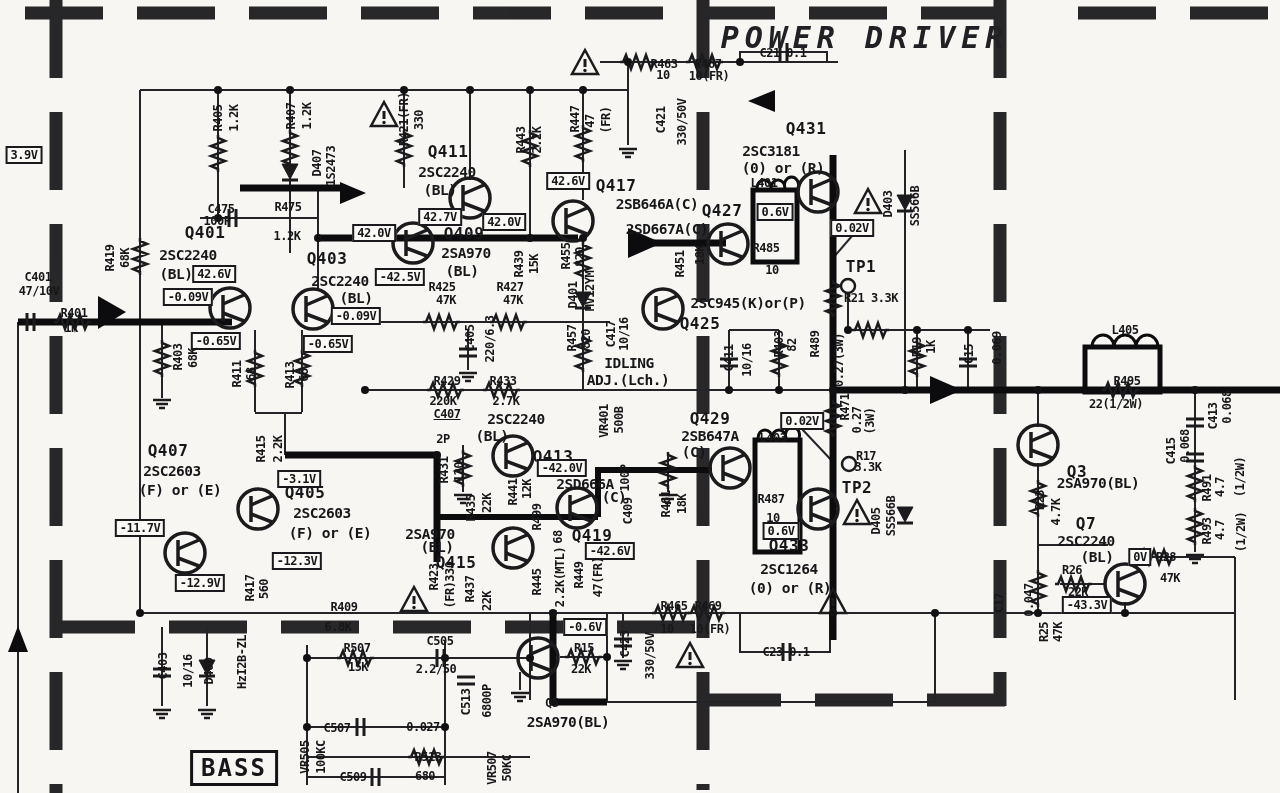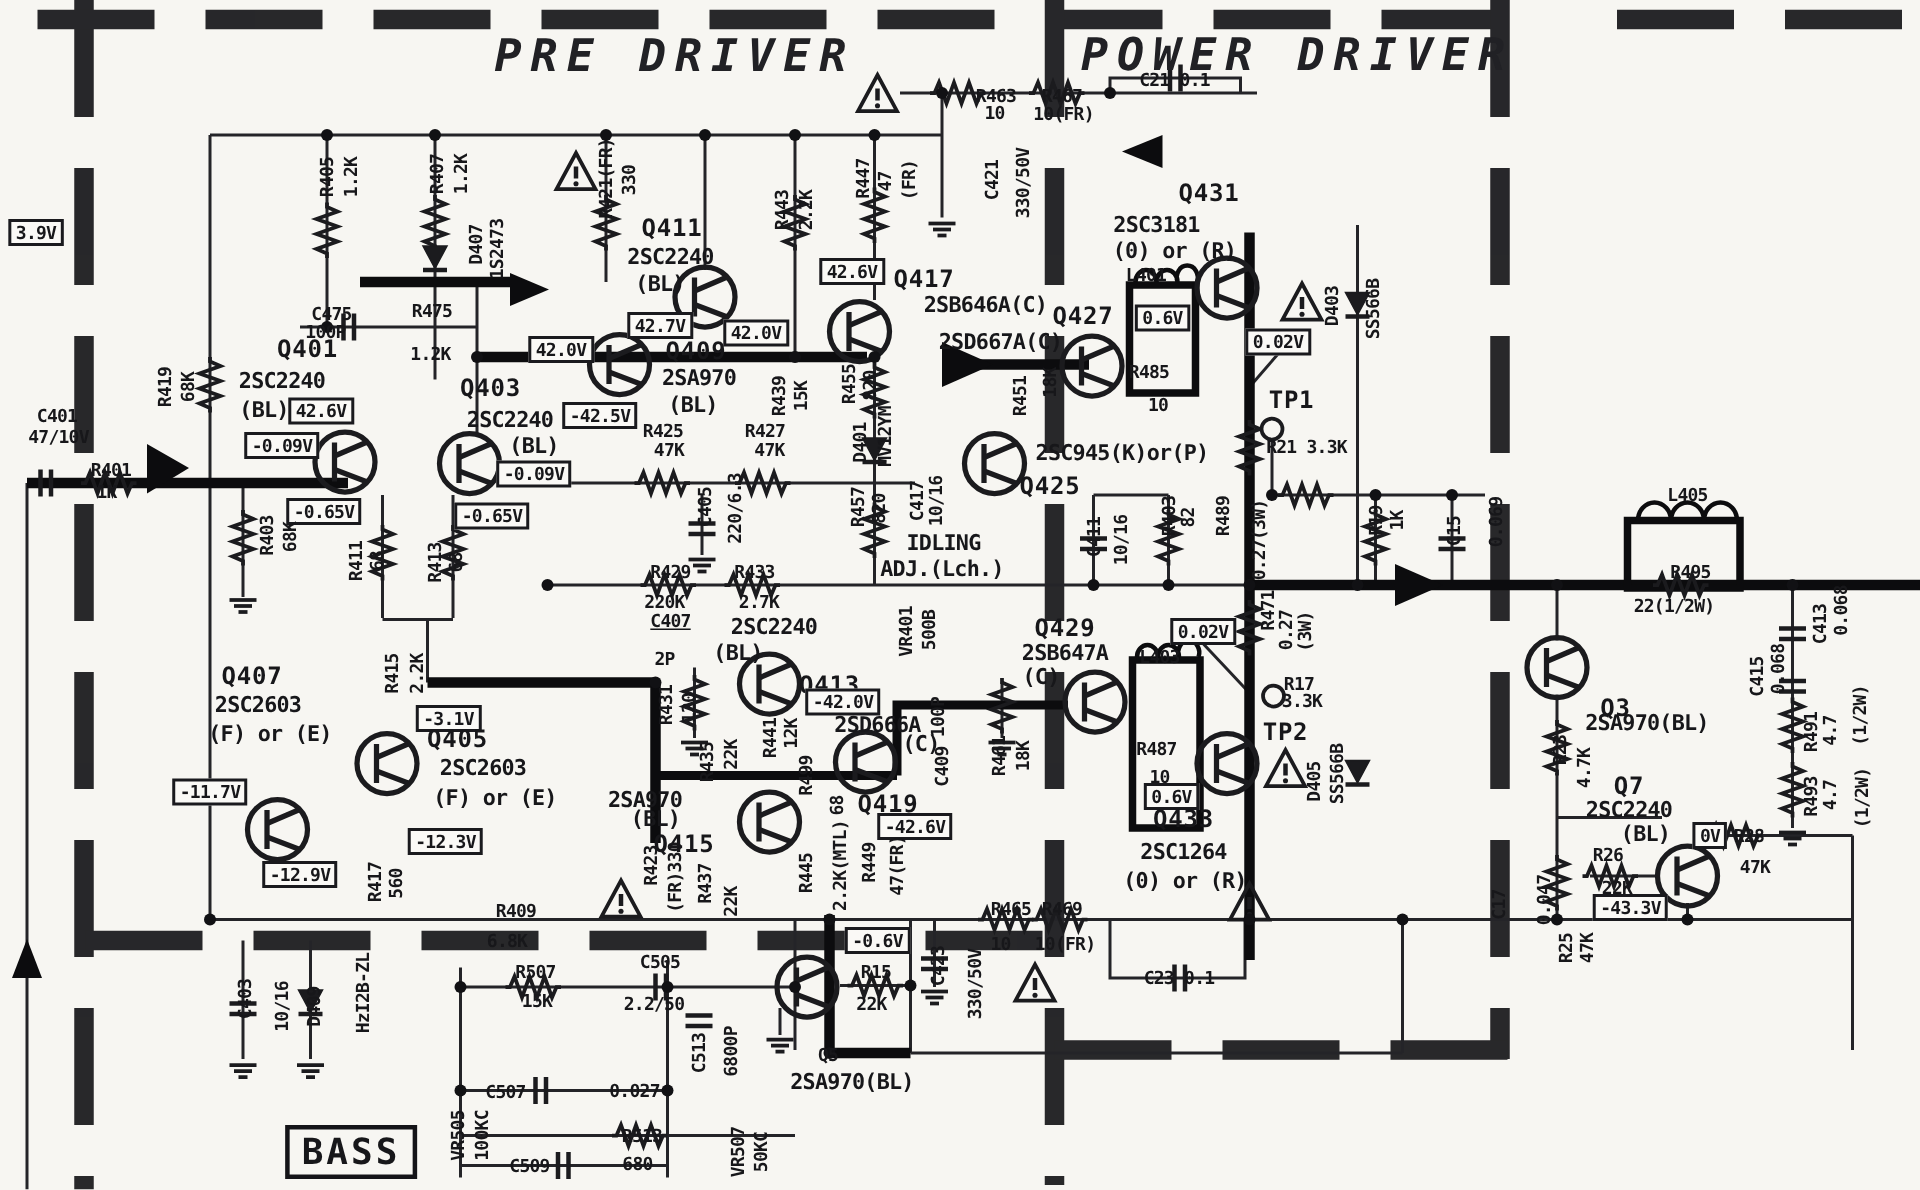--- a/index.html
+++ b/index.html
@@ -309,21 +309,20 @@
     <circle cx="729" cy="390" r="4"></circle>
       <circle cx="779" cy="390" r="4"></circle>
       <circle cx="583" cy="238" r="4"></circle>
     <circle cx="530" cy="238" r="4"></circle>
       <circle cx="318" cy="238" r="4"></circle>
       <circle cx="218" cy="218" r="4"></circle>
   </g>
 </svg>
 
 <div id="labels">
-  <div class="title" style="left:450px;top:38px">PRE DRIVER</div>
   <div class="title" style="left:865px;top:37px">POWER DRIVER</div>
   <div class="sb" style="left:234px;top:768px">BASS</div>
 <div class="lbl b" style="left: 24px; top: 155px;">3.9V</div>
     <div class="lbl v" style="left: 218px; top: 118px;">R405</div>
     <div class="lbl v" style="left: 234px; top: 118px;">1.2K</div>
     <div class="lbl v" style="left: 291px; top: 116px;">R407</div>
     <div class="lbl v" style="left: 307px; top: 116px;">1.2K</div>
     <div class="lbl v" style="left: 317px; top: 163px;">D407</div>
     <div class="lbl v" style="left: 331px; top: 166px;">1S2473</div>
     <div class="lbl v" style="left: 404px; top: 119px;">R421(FR)</div>

